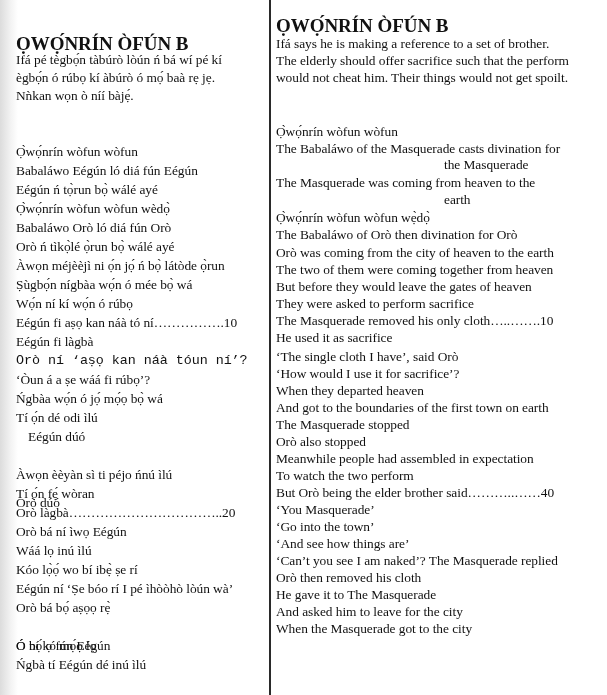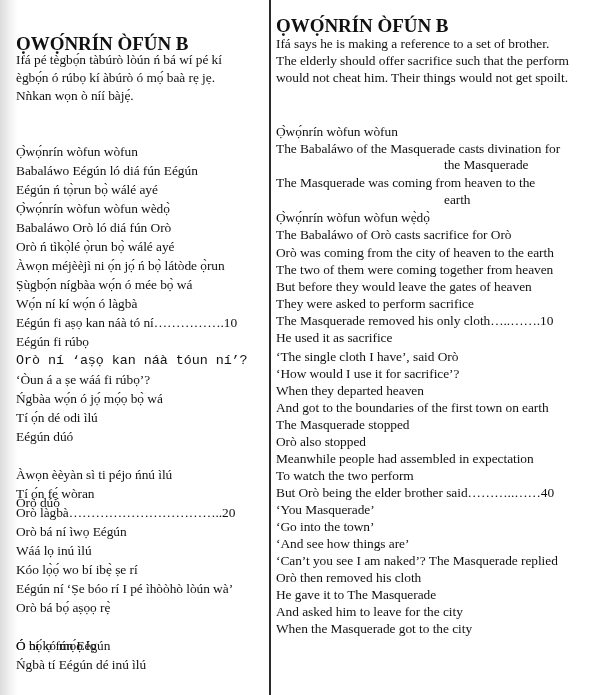--- a/index.html
+++ b/index.html
@@ -41,28 +41,28 @@
     <div class="line" style="top:88px;">Nǹkan wọn ò níí bàjẹ́.</div>
 
     <div class="line" style="top:144px;">Ọ̀wọ́nrín wòfun wòfun</div>
     <div class="line" style="top:163px;">Babaláwo Eégún ló diá fún Eégún</div>
     <div class="line" style="top:182px;">Eégún ń tọ̀run bọ̀ wálé ayé</div>
     <div class="line" style="top:201px;">Ọ̀wọ́nrín wòfun wòfun wèdọ̀</div>
     <div class="line" style="top:220px;">Babaláwo Orò ló diá fún Orò</div>
     <div class="line" style="top:239px;">Orò ń tìkọ̀lé ọ̀run bọ̀ wálé ayé</div>
     <div class="line" style="top:258px;">Àwọn méjèèjì ni ọ́n jọ́ ń bọ̀ látòde ọ̀run</div>
     <div class="line" style="top:277px;">Ṣùgbọ́n nígbàa wọ́n ó mée bọ̀ wá</div>
-    <div class="line" style="top:296px;">Wọ́n ní kí wọ́n ó làgbà</div>
+    <div class="line" style="top:296px;">Wọ́n ní kí wọ́n ó rúbọ</div>
     <div class="line" style="top:315px;">Eégún fi aṣọ kan náà tó ní…………….10</div>
-    <div class="line" style="top:334px;">Eégún fi rúbọ</div>
+    <div class="line" style="top:334px;">Eégún fi làgbà</div>
     <div class="line" style="top:353px;font-family:Liberation Mono, monospace;">Orò ní ‘aṣọ kan náà tóun ní’?</div>
     <div class="line" style="top:372px;">‘Òun á a ṣe wáá fi rúbọ’?</div>
     <div class="line" style="top:391px;">Ńgbàa wọ́n ó jọ́ mọ́ọ  bọ̀ wá</div>
     <div class="line" style="top:410px;">Tí ọ́n dé odi ìlú</div>
-    <div class="line" style="top:429px;">Eégún dúó</div>
+    <div class="line" style="top:429px;margin-left:12px;">Eégún dúó</div>
     <div class="line" style="top:448px;margin-top:47px;">Orò dúó</div>
     <div class="line" style="top:467px;">Àwọn èèyàn sì ti péjo ńnú ìlú</div>
     <div class="line" style="top:486px;">Tí ọ́n fẹ́ wòran</div>
     <div class="line" style="top:505px;">Orò làgbà……………………………..20</div>
     <div class="line" style="top:524px;">Orò bá ní ìwọ Eégún</div>
     <div class="line" style="top:543px;">Wáá lọ inú ìlú</div>
     <div class="line" style="top:562px;">Kóo lọ̀ọ́ wo bí ibẹ̀ ṣe rí</div>
     <div class="line" style="top:581px;">Eégún ní ‘Ṣe bóo rí I pé ìhòòhò lòún wà’</div>
     <div class="line" style="top:600px;">Orò bá bọ́ aṣọọ rẹ̀</div>
     <div class="line" style="top:638px;">Ó bọ́ ọ fún Eégún</div>
@@ -75,21 +75,21 @@
     <div class="line" style="top:36px;">Ifá says he is making a reference to a set of brother.</div>
     <div class="line" style="top:53px;">The elderly should offer sacrifice such that the perform</div>
     <div class="line" style="top:70px;">would not cheat him. Their things would not get spoilt.</div>
 
     <div class="line" style="top:124px;">Ọ̀wọ́nrín wòfun wòfun</div>
     <div class="line" style="top:141px;">The Babaláwo of the Masquerade casts divination for</div>
     <div class="line indent-center" style="top:157px;">the Masquerade</div>
     <div class="line" style="top:175px;">The Masquerade was coming from heaven to the</div>
     <div class="line indent-center" style="top:192px;">earth</div>
     <div class="line" style="top:210px;">Ọ̀wọ́nrín wòfun wòfun wẹ̀dọ̀</div>
-    <div class="line" style="top:227px;">The Babaláwo of Orò casts sacrifice for Orò</div>
+    <div class="line" style="top:227px;">The Babaláwo of Orò then divination for Orò</div>
     <div class="line" style="top:245px;">Orò was coming from the city of heaven to the earth</div>
     <div class="line" style="top:262px;">The two of them were coming together from heaven</div>
     <div class="line" style="top:279px;">But before they would leave the gates of heaven</div>
     <div class="line" style="top:296px;">They were asked to perform sacrifice</div>
     <div class="line" style="top:313px;">The Masquerade removed his only cloth…..…….10</div>
     <div class="line" style="top:330px;">He used it as sacrifice</div>
     <div class="line" style="top:349px;">‘The single cloth I have’, said Orò</div>
     <div class="line" style="top:366px;">‘How would I use it for sacrifice’?</div>
     <div class="line" style="top:383px;">When they departed heaven</div>
     <div class="line" style="top:400px;">And got to the boundaries of the first town on earth</div>

